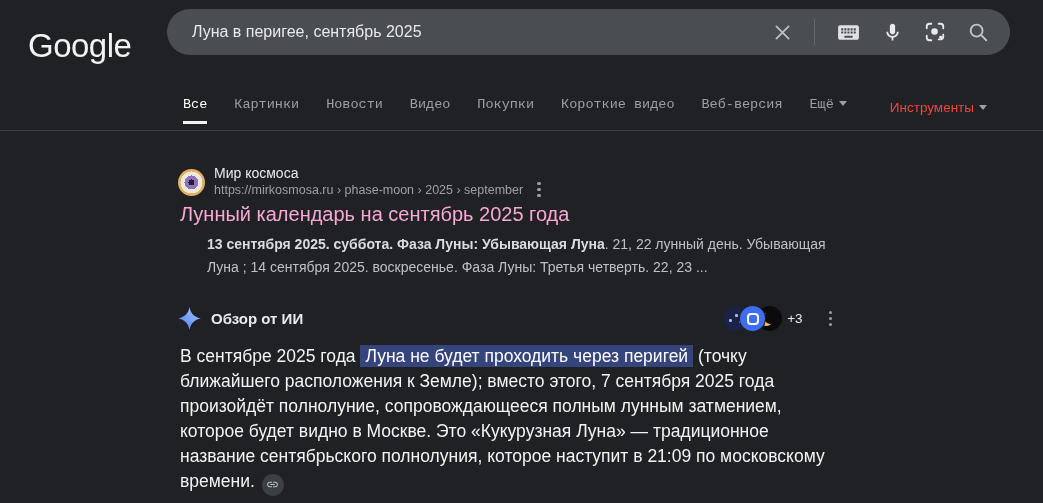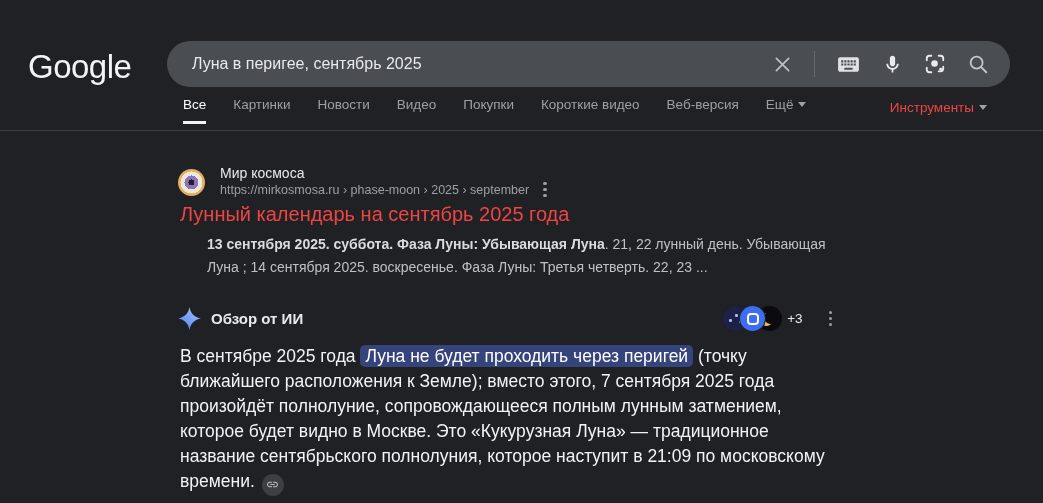--- a/index.html
+++ b/index.html
@@ -10,43 +10,42 @@
     color:#e8eaed;
     position:relative;
     overflow:hidden;
   }
 
   
   .logo {
     position:absolute; left:28px; top:27px;
     font-size:33px; font-weight:500; letter-spacing:-0.5px;
     color:#f1f3f4;
-    margin-top:21px;
   }
   .searchbar {
-    position:absolute; left:167px; top:41px;
+    position:absolute; left:167px; top:9px;
     width:843px; height:46px;
     background:#4a4d51; border-radius:23px;
     display:flex; align-items:center;
   }
   .searchbar .query {
     flex:1; padding-left:25px;
     font-size:16px; color:#e8eaed;
     white-space:nowrap; overflow:hidden;
   }
   .sb-icons { display:flex; align-items:center; gap:21px; padding-right:21px; }
   .sb-icons svg { display:block; }
   .sb-divider { width:1px; height:26px; background:#66696d; }
   .icon-btn { cursor:pointer; display:flex; align-items:center; }
 
   
   .tabs {
     position:absolute; left:183px; top:97px;
     display:flex; gap:27px; align-items:center;
-    font-size:13.5px; color:#9aa0a6;
+    font-size:13.5px; color:#9aa0a6;font-family:Liberation Mono, monospace;
   }
   .tab { padding-bottom:12px; cursor:pointer; white-space:nowrap; }
   .tab.active { color:#ffffff; border-bottom:3px solid #f1f3f4; padding-bottom:9px; }
   .caret {
     display:inline-block; margin-left:5px; vertical-align:2px;
     width:0; height:0;
     border-left:4px solid transparent; border-right:4px solid transparent;
     border-top:5px solid #9aa0a6;
   }
   .tools {
@@ -60,30 +59,30 @@
 
   
   .result-head { position:absolute; left:178px; top:165px; display:flex; align-items:center; }
   .favicon {
     width:27px; height:27px; border-radius:50%;
     background:
       radial-gradient(circle at 50% 50%,
         #241a38 0 3px, #8d74b8 3px 7px, #efe8da 7px 11px, #e4b05e 11px 14px);
     flex:0 0 auto;
   }
-  .result-src { margin-left:15px; }
+  .result-src { margin-left:9px; }
   .site-name { font-size:14px; color:#e8eaed; line-height:17px; }
   .site-url-row { display:flex; align-items:flex-start; }
   .site-url { font-size:12.5px; color:#9aa0a6; line-height:17px; }
   .dots-v { display:inline-flex; flex-direction:column; gap:2.6px; margin-left:14px; cursor:pointer; }
   .dots-v i { width:3.4px; height:3.4px; border-radius:50%; background:#9aa0a6; }
 
   .result-title {
     position:absolute; left:180px; top:203px;
-    font-size:20px; color:#ef4444; cursor:pointer;
+    font-size:20px; color:#f9a8d4; cursor:pointer;
     text-decoration:none;
   }
   .snippet {
     position:absolute; left:180px; top:233px; width:648px;
     font-size:14px; line-height:22.5px; color:#bdc1c6;margin-left:27px;
   }
   .snippet b { color:#dadce0; font-weight:700; }
 
   
   .ai-header { position:absolute; left:177px; top:306px; width:655px;
@@ -112,21 +111,21 @@
   }
   .src-plus { margin-left:5px; font-size:13.5px; color:#e8eaed; cursor:pointer; }
   .ai-menu { margin-left:26px; }
 
   .ai-text {
     position:absolute; left:180px; top:344px; width:652px;
     font-size:17.5px; line-height:25px; color:#f1f3f4;
   }
   .hl {
     background:#35447a; color:#ffffff;
-    border-radius:5px; padding:1px 5px; cursor:pointer;
+    border-radius:0; padding:1px 5px; cursor:pointer;
   }
   .link-chip {
     display:inline-flex; align-items:center; justify-content:center;
     width:22px; height:22px; border-radius:50%;
     background:#3c4043; margin-left:7px; vertical-align:-4px; cursor:pointer;
   }
 </style>
 </head>
 <body>
 

